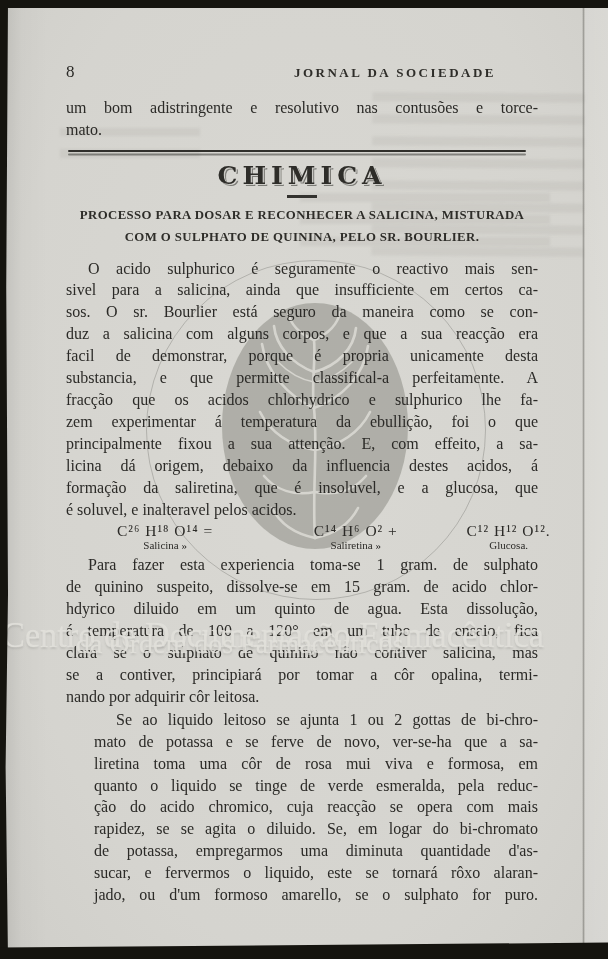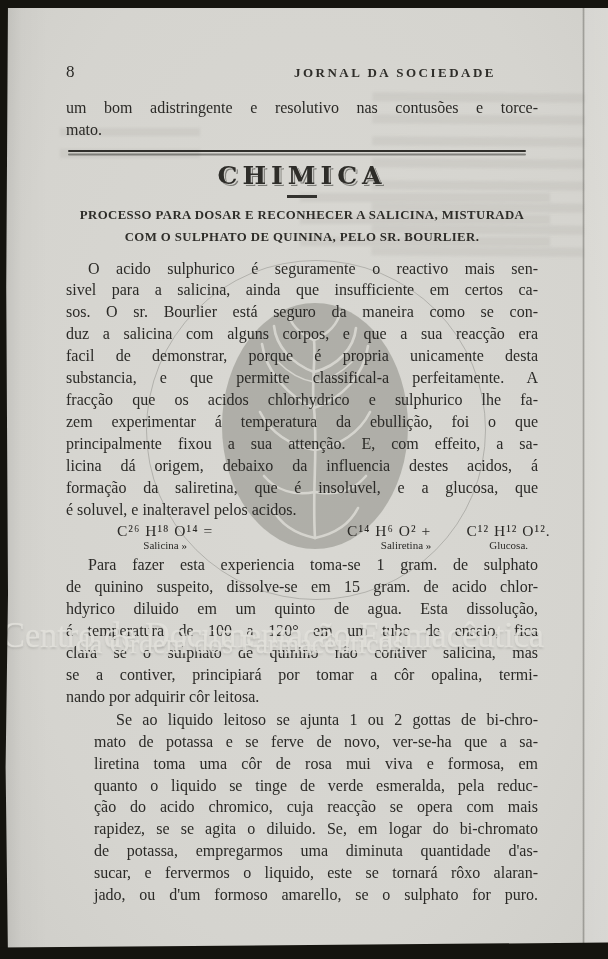--- a/index.html
+++ b/index.html
@@ -57,21 +57,21 @@
   .sectitle{margin-top:9px; text-align:center; font-family:"DejaVu Serif", serif;
     font-weight:bold; font-size:25px; letter-spacing:5px; color:#2e2d29;
     text-shadow:1.3px 1.3px 0 rgba(216,215,210,0.85), 2.2px 2.2px 0 rgba(62,61,56,0.6);}
   .dash{width:30px; height:2.4px; background:#33322e; margin:5px auto 0;}
   .subtitle{margin-top:7px; font-weight:bold; font-size:12.8px; line-height:20px;
     letter-spacing:0.4px; color:#2e2d29;}
   .p1{margin-top:9px;}
   .formula{margin-top:2px; display:flex;gap:16px;}
   .fcol{text-align:center;}
   .fcol1{flex:0 0 42%;}
-  .fcol2{flex:0 0 32%;text-align:right;}
+  .fcol2{flex:0 0 32%;}
   .fcol3{flex:0 0 26%;}
   .fterm{font-size:15.5px; letter-spacing:1px;}
   .flabel{font-size:11px; font-weight:normal; margin-top:-1px;}
   .p2{margin-top:3px;}
   .p3{margin-top:1px;margin-left:28px;}
 </style>
 </head>
 <body>
 
 <div class="scan">

